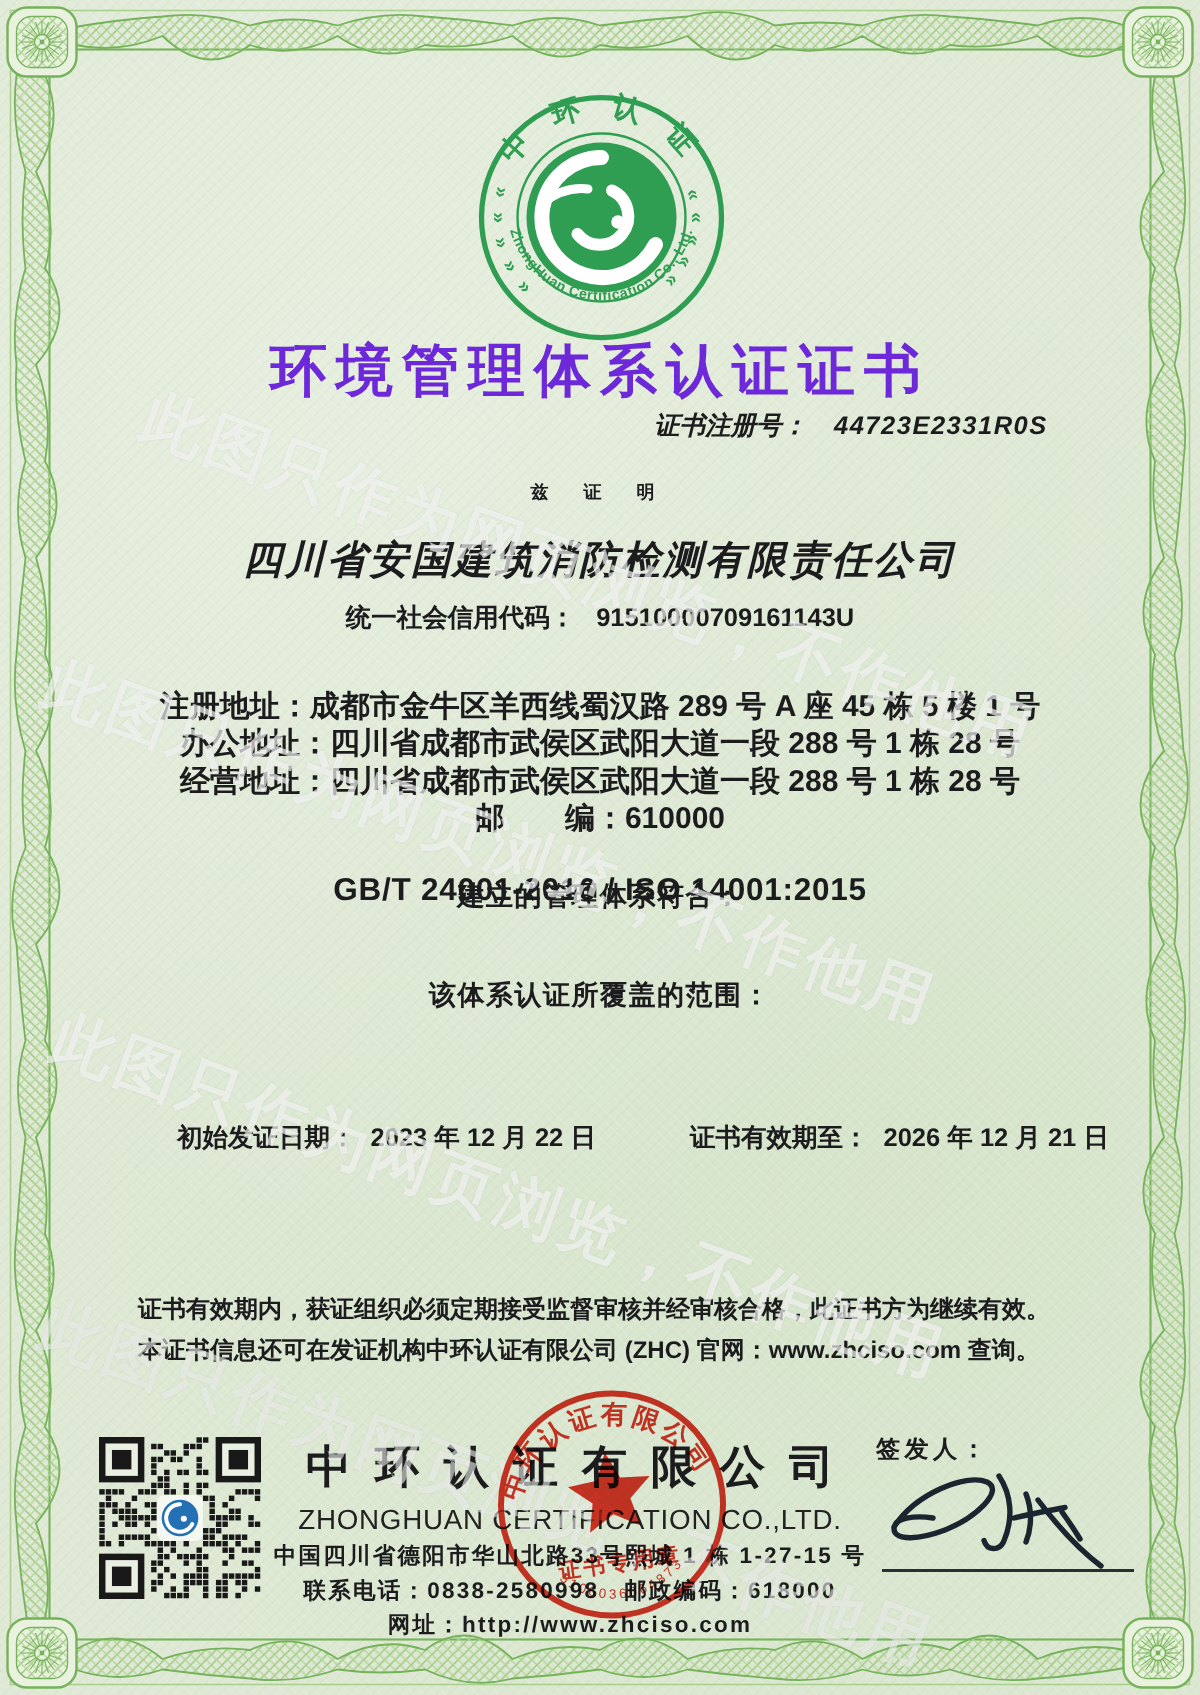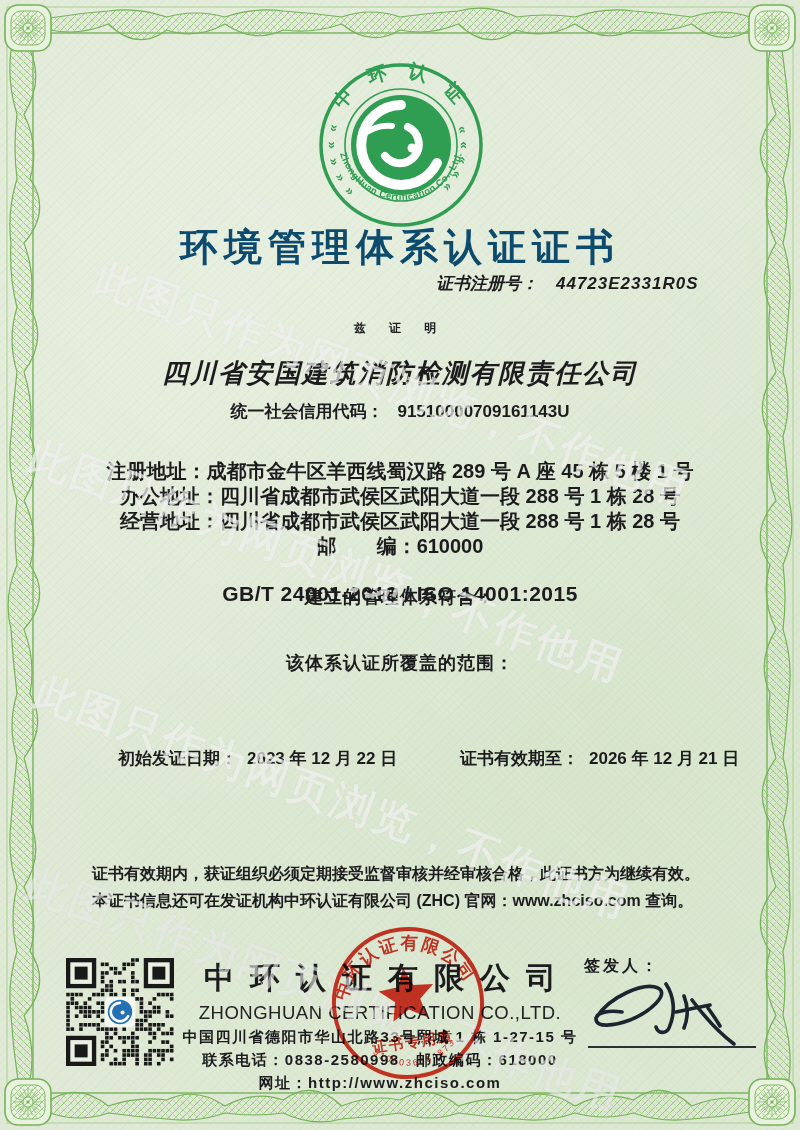--- a/index.html
+++ b/index.html
@@ -16,21 +16,21 @@
       repeating-linear-gradient(45deg, rgba(255,255,255,.10) 0 1px, transparent 1px 5px),
       repeating-linear-gradient(-45deg, rgba(143,180,125,.07) 0 1px, transparent 1px 6px),
       radial-gradient(circle at 30% 25%, rgba(255,255,255,.25), transparent 55%),
       radial-gradient(circle at 75% 70%, rgba(190,215,175,.25), transparent 60%);
   }
   #border-svg{position:absolute;inset:0;z-index:2;}
   .content{position:absolute;inset:0;z-index:10;}
   .abs{position:absolute;}
   .ctr{left:0;right:0;text-align:center;}
   .logo-wrap{left:316px;top:60px;width:170px;height:170px;}
-  .page-title{top:222px;font-size:38px;font-weight:700;letter-spacing:6px;color:#0c4a6e;}
+  .page-title{top:222px;font-size:38px;font-weight:700;letter-spacing:6px;color:#6d28d9;}
   .row{white-space:nowrap;font-size:17px;font-weight:700;}
   .certno{left:436px;top:272px;font-style:italic;}
   .certno .val{margin-left:18px;letter-spacing:1px;}
   .certify{top:320px;font-size:12px;font-weight:700;letter-spacing:10px;}
   .company{top:356px;font-size:26px;font-weight:700;letter-spacing:2px;font-style:italic;}
   .credit{top:400px;}
   .credit .val{margin-left:14px;}
   .addr-block{top:459px;line-height:25px;font-size:20px;font-weight:700;}
   .sys1{top:585px;font-size:18px;font-weight:700;letter-spacing:1px;}
   .std{top:582px;font-size:21px;font-weight:700;letter-spacing:.5px;}

